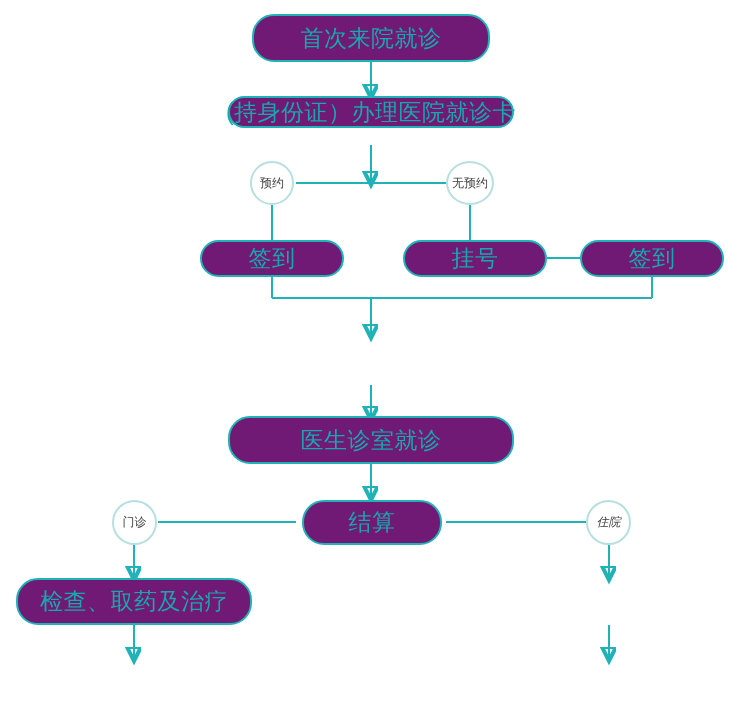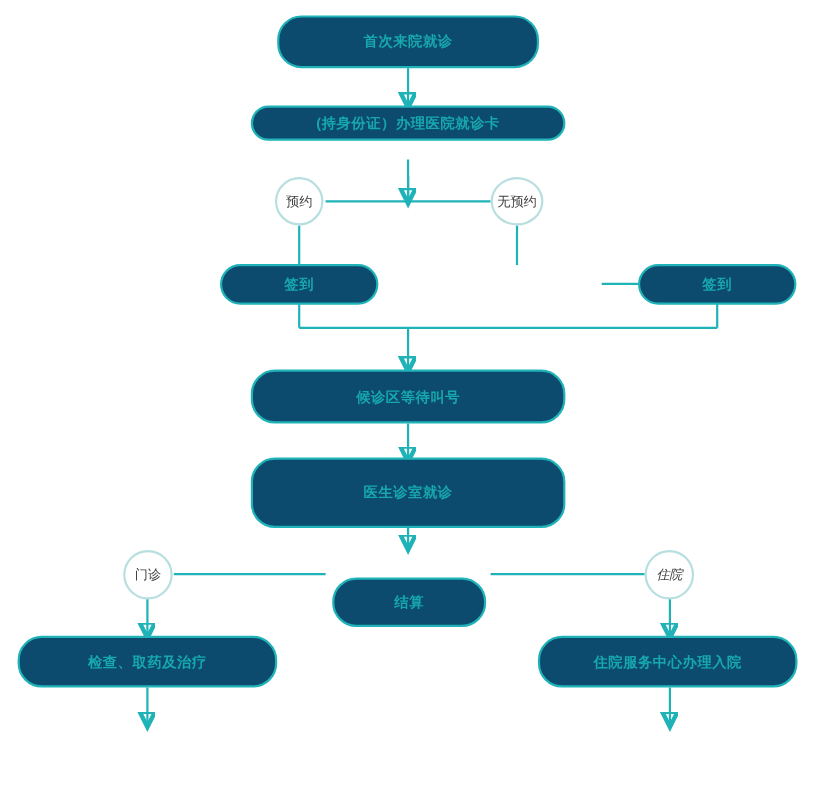--- a/index.html
+++ b/index.html
@@ -20,26 +20,26 @@
     top: 0;
     width: 741px;
     height: 714px;
   }
   .node {
     position: absolute;
     box-sizing: border-box;
     border: 2px solid #1fb3b8;
     border-radius: 22px;
     color: #17a8ad;
-    font-size: 13px;
-    font-weight: bold;
+    font-size: 23px;
+    font-weight: normal;
     display: flex;
     align-items: center;
     justify-content: center;
-    background: #0c4a6e;
+    background: #701a75;
     letter-spacing: 0.5px;
     white-space: nowrap;
   }
   .circle {
     position: absolute;
     box-sizing: border-box;
     border: 2px solid #b8dfe0;
     border-radius: 50%;
     background: #ffffff;
     color: #404040;
@@ -117,32 +117,31 @@
   <div class="node" style="left:252px; top:14px; width:238px; height:48px;">首次来院就诊</div>
 
   <div class="node" style="left:228px; top:96px; width:286px; height:32px;">(持身份证）办理医院就诊卡</div>
 
   <div class="circle" style="left:250px; top:161px; width:44px; height:44px;">预约</div>
 
   <div class="circle" style="left:446px; top:161px; width:48px; height:44px;text-align:right;">无预约</div>
 
   <div class="node" style="left:200px; top:240px; width:144px; height:37px;">签到</div>
 
+  <div class="node" style="left:403px; top:240px; width:144px; height:37px;">挂号</div>
 
   <div class="node" style="left:580px; top:240px; width:144px; height:37px;">签到</div>
 
-  <div class="node" style="left:228px; top:336px; width:286px; height:49px;">候诊区等待叫号</div>
 
-  <div class="node" style="left:228px; top:416px; width:286px; height:64px;">医生诊室就诊</div>
+  <div class="node" style="left:228px; top:416px; width:286px; height:48px;">医生诊室就诊</div>
 
-  <div class="node" style="left:302px; top:500px; width:140px; height:45px;margin-top:25px;">结算</div>
+  <div class="node" style="left:302px; top:500px; width:140px; height:45px;">结算</div>
 
   <div class="circle" style="left:112px; top:500px; width:45px; height:45px;">门诊</div>
 
   <div class="circle" style="left:586px; top:500px; width:45px; height:45px;font-style:italic;">住院</div>
 
   <div class="node" style="left:16px; top:578px; width:236px; height:47px;">检查、取药及治疗</div>
 
 
-  <div class="node" style="left:489px; top:578px; width:236px; height:47px;">住院服务中心办理入院</div>
 
 
 </div>
 
 </body></html>

